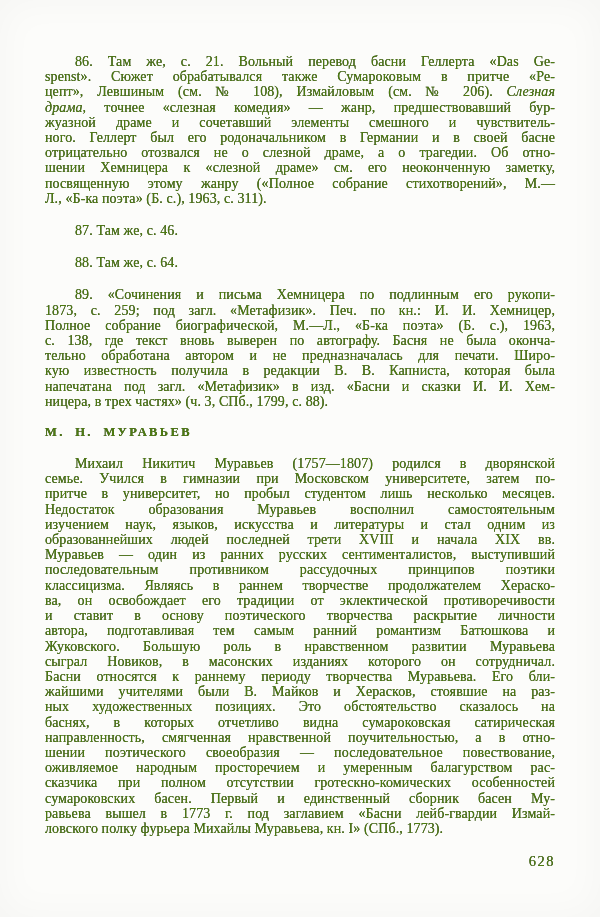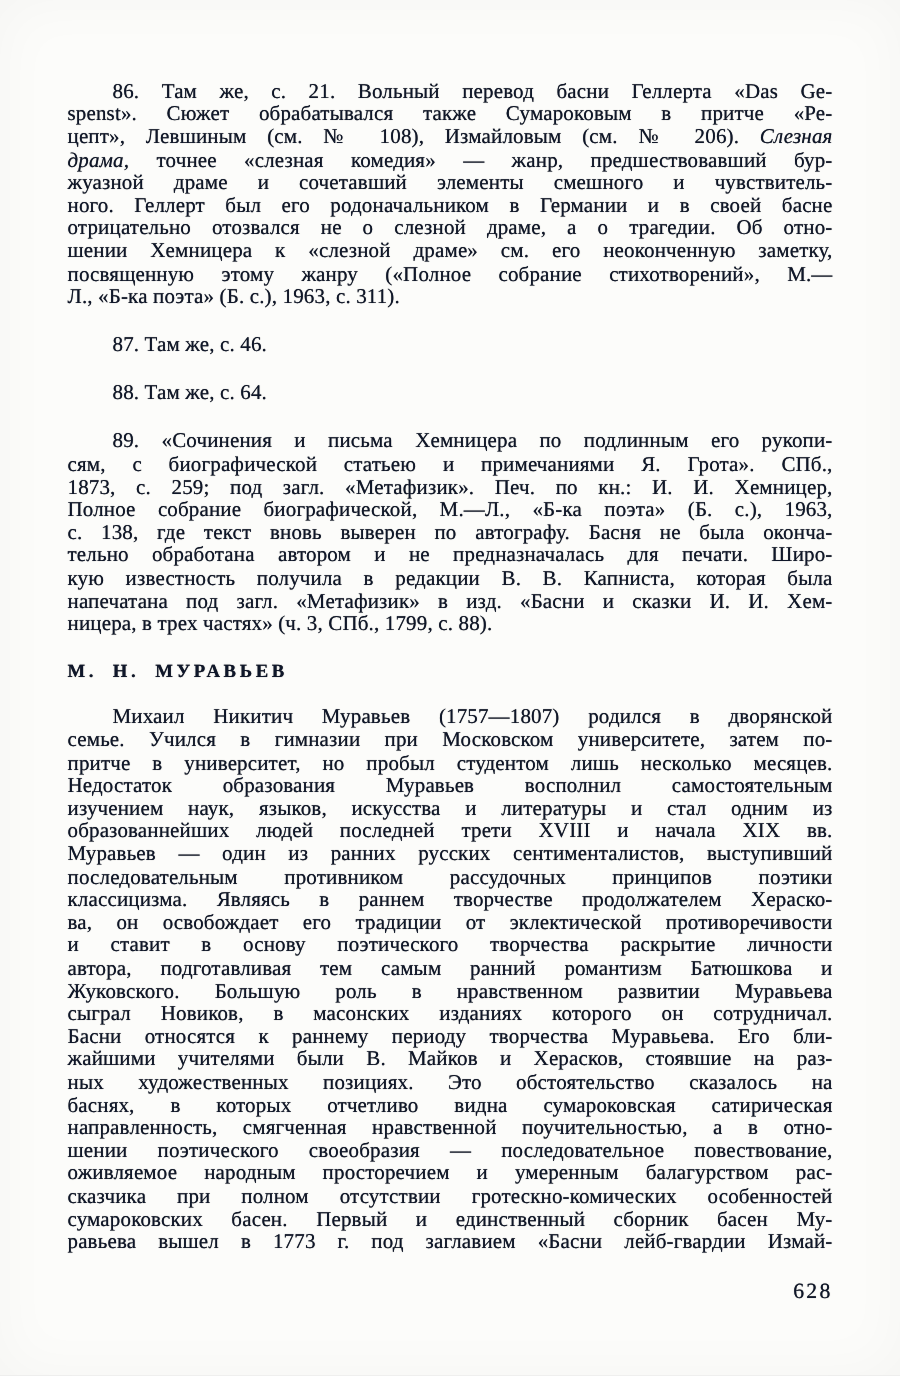--- a/index.html
+++ b/index.html
@@ -6,21 +6,21 @@
     margin: 0;
     padding: 0;
     background: #e8e8e6;
   }
   .page {
     position: relative;
     width: 600px;
     height: 917px;
     margin: 0 auto;
     background: #fcfcfa;
-    color: #0f172a;
+    color: #4d7c0f;
     font-family: "Liberation Serif", "DejaVu Serif", serif;
     overflow: hidden;
     box-shadow: inset 0 0 40px rgba(0,0,0,0.03);
   }
   .text-block {
     position: absolute;
     left: 45px;
     top: 54px;
     width: 510px;
   }
@@ -78,21 +78,20 @@
     <div class="para">
         <div class="line first last"><span>87. Там же, с. 46.</span></div>
       </div>
 
     <div class="para">
         <div class="line first last"><span>88. Там же, с. 64.</span></div>
       </div>
 
     <div class="para">
         <div class="line first"><span>89. «Сочинения и письма Хемницера по подлинным его рукопи-</span></div>
-        <div class="line"><span>сям, с биографической статьею и примечаниями Я. Грота». СПб.,</span></div>
         <div class="line"><span>1873, с. 259; под загл. «Метафизик». Печ. по кн.: И. И. Хемницер,</span></div>
         <div class="line"><span>Полное собрание биографической, М.—Л., «Б-ка поэта» (Б. с.), 1963,</span></div>
         <div class="line"><span>с. 138, где текст вновь выверен по автографу. Басня не была оконча-</span></div>
         <div class="line"><span>тельно обработана автором и не предназначалась для печати. Широ-</span></div>
         <div class="line"><span>кую известность получила в редакции В. В. Капниста, которая была</span></div>
         <div class="line"><span>напечатана под загл. «Метафизик» в изд. «Басни и сказки И. И. Хем-</span></div>
         <div class="line last"><span>ницера, в трех частях» (ч. 3, СПб., 1799, с. 88).</span></div>
       </div>
 
     <div class="heading">М. Н. МУРАВЬЕВ</div>
@@ -115,17 +114,18 @@
         <div class="line"><span>Басни относятся к раннему периоду творчества Муравьева. Его бли-</span></div>
         <div class="line"><span>жайшими учителями были В. Майков и Херасков, стоявшие на раз-</span></div>
         <div class="line"><span>ных художественных позициях. Это обстоятельство сказалось на</span></div>
         <div class="line"><span>баснях, в которых отчетливо видна сумароковская сатирическая</span></div>
         <div class="line"><span>направленность, смягченная нравственной поучительностью, а в отно-</span></div>
         <div class="line"><span>шении поэтического своеобразия — последовательное повествование,</span></div>
         <div class="line"><span>оживляемое народным просторечием и умеренным балагурством рас-</span></div>
         <div class="line"><span>сказчика при полном отсутствии гротескно-комических особенностей</span></div>
         <div class="line"><span>сумароковских басен. Первый и единственный сборник басен Му-</span></div>
         <div class="line"><span>равьева вышел в 1773 г. под заглавием «Басни лейб-гвардии Измай-</span></div>
+        <div class="line last"><span>ловского полку фурьера Михайлы Муравьева, кн. I» (СПб., 1773).</span></div>
       </div>
 
     <div class="page-number">628</div>
   </div>
 </div>
 
 </body></html>

